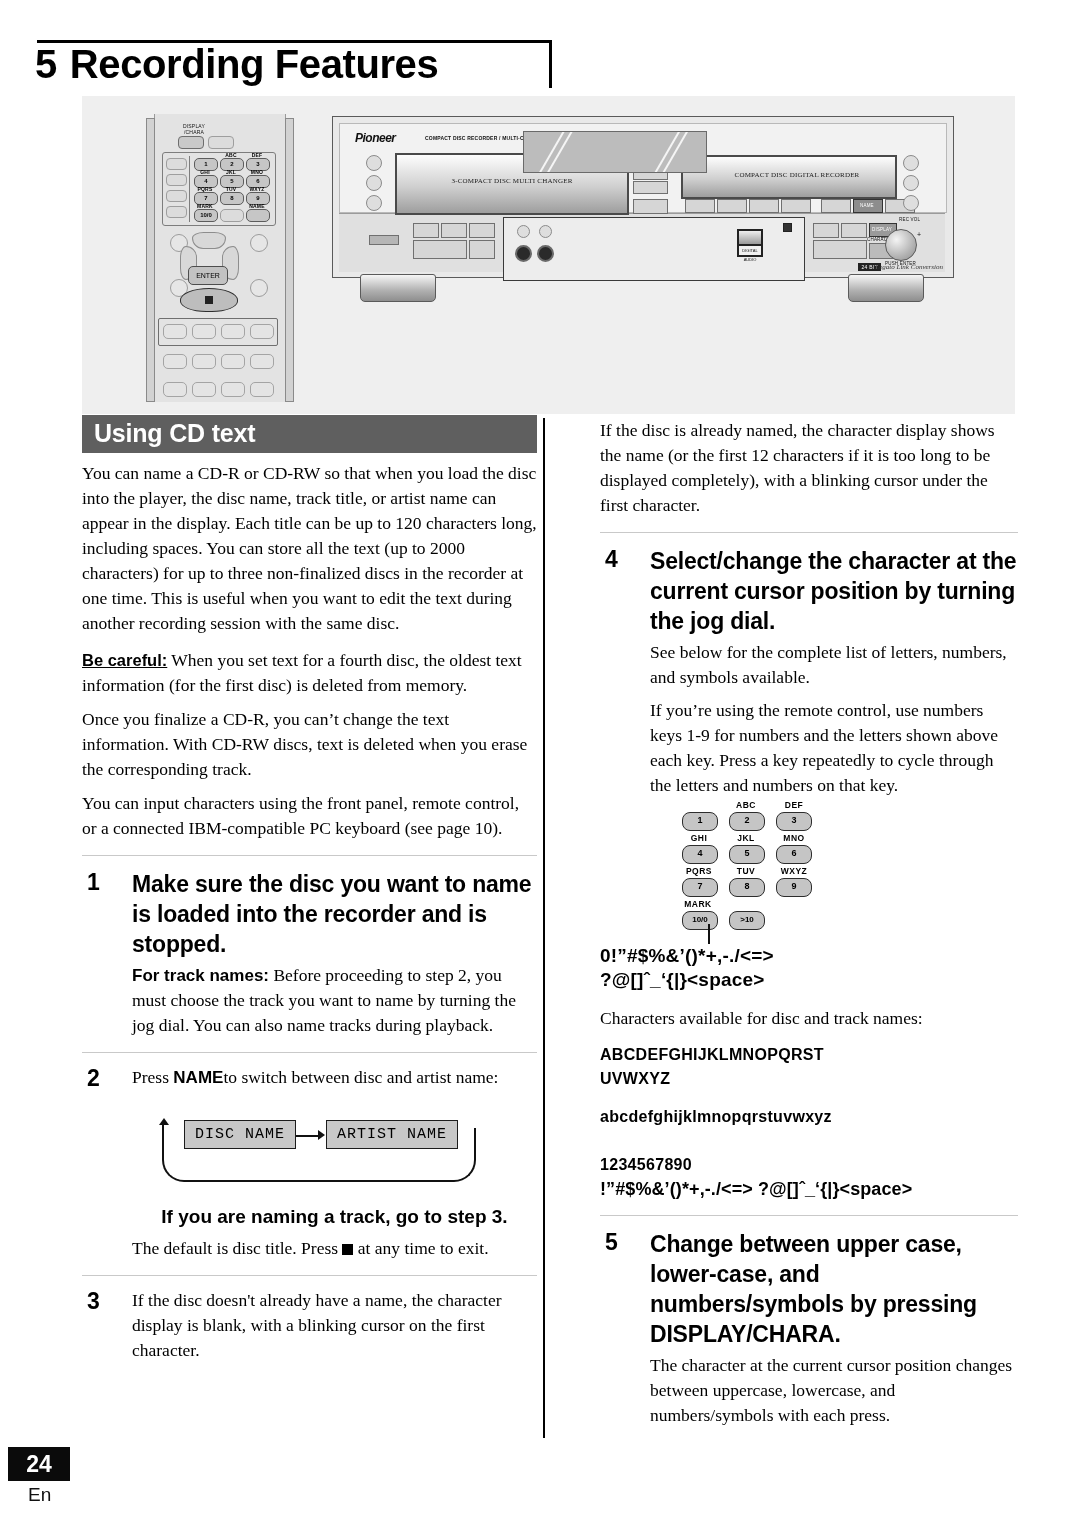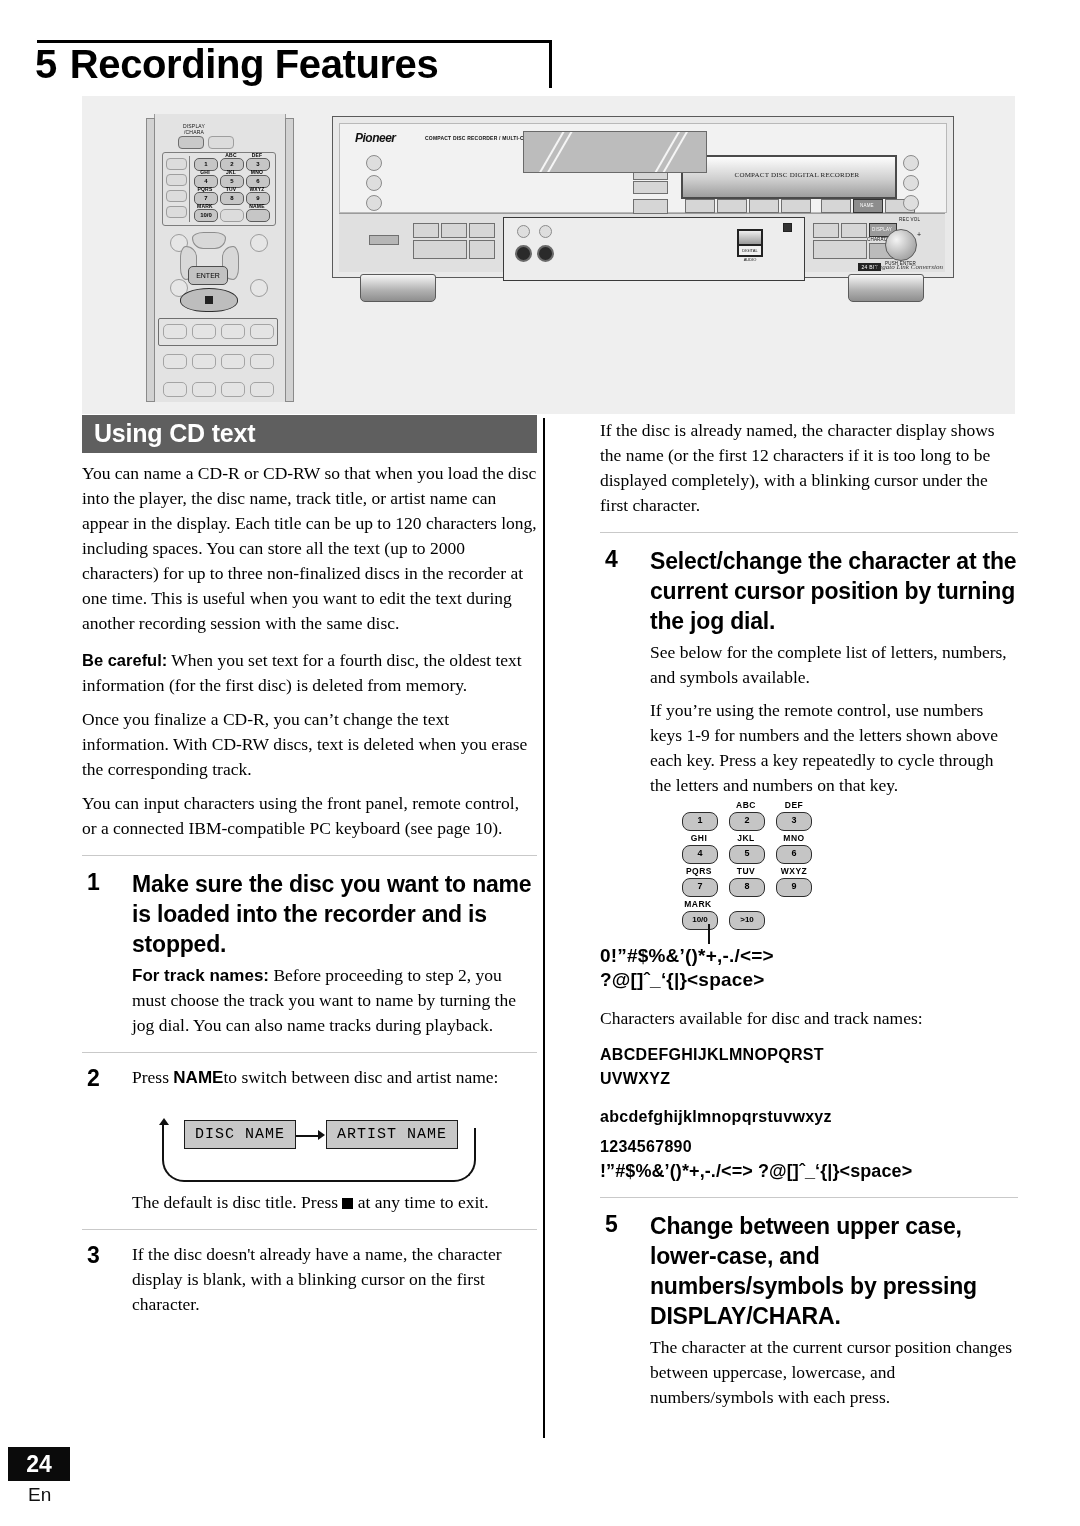--- a/index.html
+++ b/index.html
@@ -164,21 +164,21 @@
     background:#5f5f5f;color:#fff;
     font-family:"Liberation Sans", sans-serif;font-weight:bold;font-size:25px;
     padding:4px 0 6px 12px;letter-spacing:-0.2px;line-height:28px;
     margin:0 0 8px 0;
   }
   p.body{
     font-family:"Liberation Serif", serif;font-size:17.5px;line-height:25px;
     color:#000;margin:0 0 0 0;text-align:left;
   }
   p.body + p.body{margin-top:9px;}
-  .bold{font-weight:bold;font-family:"Liberation Sans", sans-serif;font-size:16.5px;}
+  .bold{font-weight:bold;font-family:"Liberation Sans", sans-serif;font-size:16.5px;text-decoration:underline;}
   .hr{height:1px;background:#c9c9c9;margin:14px 0 12px 0;}
 
   .step{position:relative;padding-left:50px;margin-top:4px;}
   .step .snum{
     position:absolute;left:5px;top:0;font-family:"Liberation Sans", sans-serif;
     font-weight:bold;font-size:23px;color:#000;
   }
   .step h3{
     margin:13px 0 4px 0;font-family:"Liberation Sans", sans-serif;font-weight:bold;
     font-size:23px;line-height:30px;color:#000;letter-spacing:-0.2px;
@@ -374,20 +374,23 @@
         <div class="lower"></div>
 
         <div class="brand">Pioneer</div>
         <div class="brandsub">COMPACT DISC RECORDER / MULTI-CD CHANGER</div>
         <div class="model">PDR-W839</div>
 
         <div class="dcirc" style="left:33px;top:38px;width:14px;height:14px;"></div>
         <div class="dcirc" style="left:33px;top:58px;width:14px;height:14px;"></div>
         <div class="dcirc" style="left:33px;top:78px;width:14px;height:14px;"></div>
 
+        <div class="tray" style="left:62px;top:36px;width:230px;height:58px;">
+          <div class="trayTxt" style="top:22px;">3-COMPACT DISC MULTI CHANGER</div>
+        </div>
 
         <div class="dbtn" style="left:300px;top:36px;width:33px;height:11px;"></div>
         <div class="dbtn" style="left:300px;top:50px;width:33px;height:11px;"></div>
         <div class="dbtn" style="left:300px;top:64px;width:33px;height:11px;"></div>
         <div class="dbtn" style="left:300px;top:82px;width:33px;height:13px;"></div>
 
         <div class="tray" style="left:348px;top:38px;width:212px;height:40px;">
           <div class="trayTxt" style="top:14px;padding-left:8px;">COMPACT DISC DIGITAL RECORDER</div>
         </div>
 
@@ -484,20 +487,21 @@
       <div class="flow">
         <div class="loop"></div>
         <div class="loopLtop"></div>
         <div class="loopArrow"></div>
         <div class="flowbox fb1">DISC NAME</div>
         <div class="arrowline"></div>
         <div class="arrowhead"></div>
         <div class="flowbox fb2">ARTIST NAME</div>
       </div>
 
+      <div class="centerbold">If you are naming a track, go to step 3.</div>
       <p><span>The default is disc title. Press </span><span class="stopglyph"></span><span> at any time to exit.</span></p>
     </div>
 
     <div class="hr"></div>
 
     <div class="step">
       <div class="snum">3</div>
       <p>If the disc doesn't already have a name, the character display is blank, with a blinking cursor on the first character.</p>
     </div>
   </div>
@@ -564,21 +568,21 @@
     </div>
 
     <p class="symline" style="margin-top:4px;">0!”#$%&amp;’()*+,-./&lt;=&gt;</p>
     <p class="symline">?@[]ˆ_‘{|}&lt;space&gt;</p>
 
     <p class="body" style="margin-top:14px;">Characters available for disc and track names:</p>
 
     <p class="charblk" style="margin-top:12px;">ABCDEFGHIJKLMNOPQRST</p>
     <p class="charblk">UVWXYZ</p>
     <p class="charblk" style="margin-top:14px;">abcdefghijklmnopqrstuvwxyz</p>
-    <p class="charblk" style="margin-top:6px;">1234567890</p>
+    <p class="charblk" style="margin-top:24px;">1234567890</p>
     <p class="charblk small">!”#$%&amp;’()*+,-./&lt;=&gt; ?@[]ˆ_‘{|}&lt;space&gt;</p>
 
     <div class="hr"></div>
 
     <div class="step">
       <div class="snum">5</div>
       <h3>Change between upper case, lower-case, and numbers/symbols by pressing DISPLAY/CHARA.</h3>
       <p>The character at the current cursor position changes between uppercase, lowercase, and numbers/symbols with each press.</p>
     </div>
   </div>

